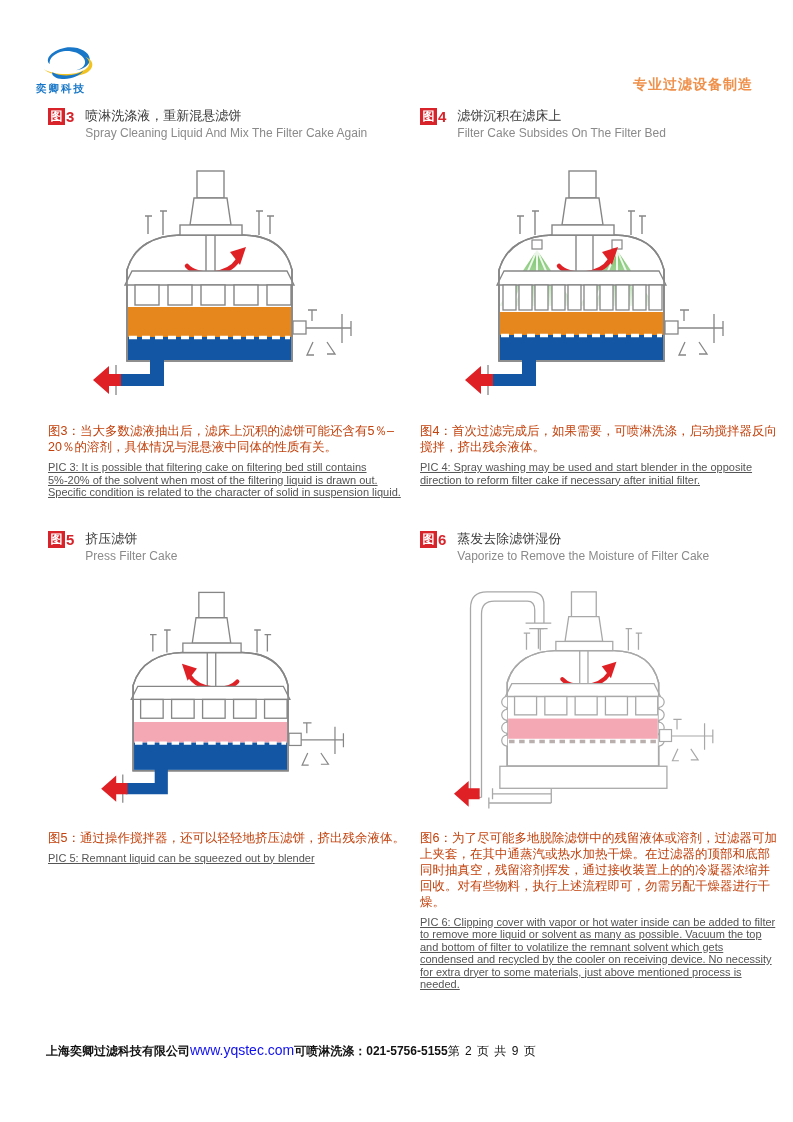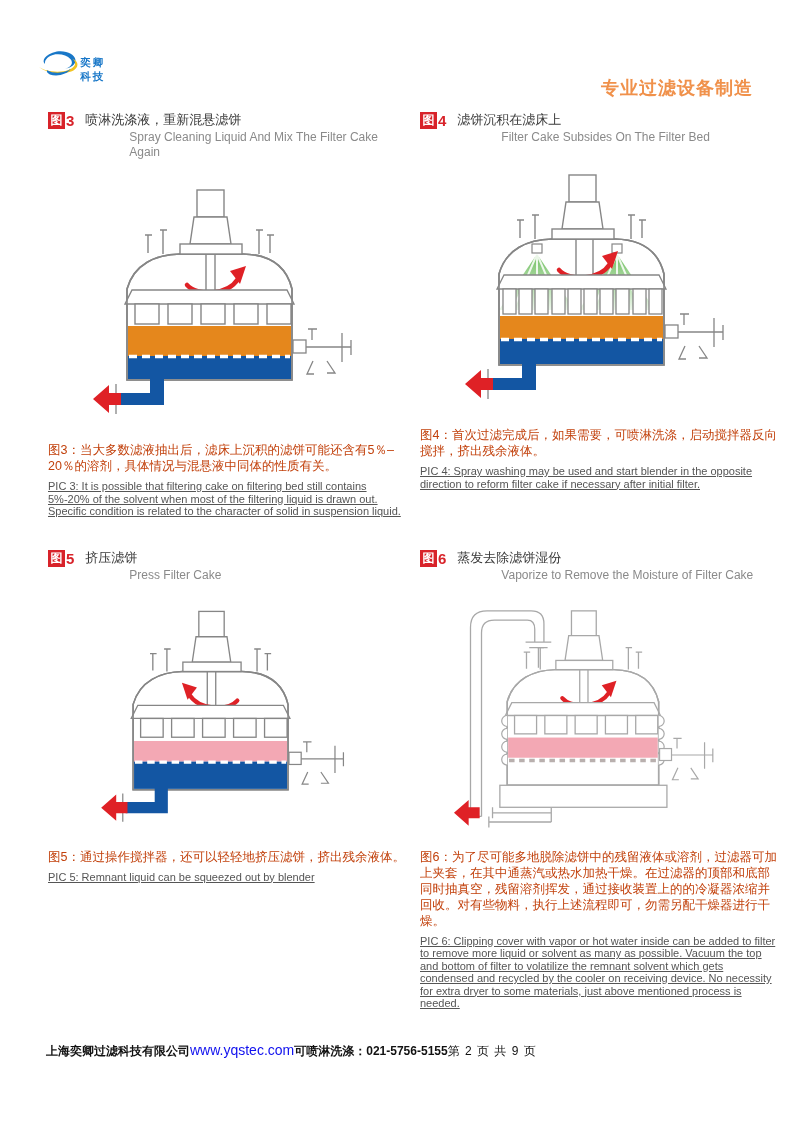--- a/index.html
+++ b/index.html
@@ -5,33 +5,33 @@
   :root{
     --slogan-orange:#F0914B; --badge-red:#D8232A; --arrow-red:#DF2126;
     --cake-orange:#E5871C; --cake-pink:#F3A8B4; --liquid-blue:#1356A3;
     --spray-green:#69BC58; --link-blue:#1010EE; --logo-blue:#1877C8;
     --logo-yellow:#F2C320; --text-dark:#3A3A3A; --text-gray:#6B6B6B;
   }
   *{margin:0;padding:0;box-sizing:border-box;}
   body{background:#fff;font-family:"Liberation Sans","DejaVu Sans",sans-serif;}
   .page{position:relative;width:793px;height:1122px;background:#fff;overflow:hidden;margin:0 auto;}
   .header{display:flex;justify-content:space-between;align-items:flex-start;padding:44px 40px 0 36px;}
-  .logo{display:flex;flex-direction:row;align-items:flex-end;width:80px;}
+  .logo{display:flex;flex-direction:column;align-items:flex-start;width:80px;}
   .logo-text{font-size:10.5px;font-weight:bold;color:var(--logo-blue);letter-spacing:2px;margin-top:-2px;}
-  .slogan{margin-top:32px;font-size:18px;font-weight:bold;color:var(--slogan-orange);letter-spacing:1px;}
+  .slogan{margin-top:32px;font-size:14px;font-weight:bold;color:var(--slogan-orange);letter-spacing:1px;}
   .figrow{display:flex;gap:14px;padding:0 10px 0 48px;}
   .figrow.row2{margin-top:20px;}
   .figcol{width:358px;}
   .fig-head{display:flex;gap:11px;margin-top:12px;}
   .badge-wrap{display:flex;align-items:flex-start;gap:1px;}
   .badge{display:inline-block;width:17px;height:17px;background:var(--badge-red);color:#fff;
          font-size:12px;font-weight:bold;text-align:center;line-height:17px;}
   .fig-num{color:var(--badge-red);font-size:15px;font-weight:bold;line-height:17px;}
   .t-cn{font-size:13px;color:var(--text-dark);line-height:16px;}
-  .t-en{font-size:12px;color:#8a8a8a;line-height:15px;margin-top:2px;margin-left:44px;}
+  .t-en{font-size:12px;color:#8a8a8a;line-height:15px;margin-top:2px;}
   .diag-wrap{text-align:center;margin-top:4px;}
   .diag{color:#868686;}
   .diag.light{color:#a8a8a8;}
   .cap-cn{margin:12px 0 6px;font-size:12.5px;line-height:16px;color:#c2410c;}
   .cap-en{font-size:11px;line-height:12.5px;color:#555;text-decoration:underline;}
   .footer{position:absolute;top:1042px;left:46px;right:36px;display:flex;align-items:baseline;
           font-size:12px;color:#111;}
   .f-company{font-weight:bold;}
   .f-link{color:var(--link-blue);text-decoration:none;cursor:pointer;font-size:14px;}
   .f-phone{font-weight:bold;}

